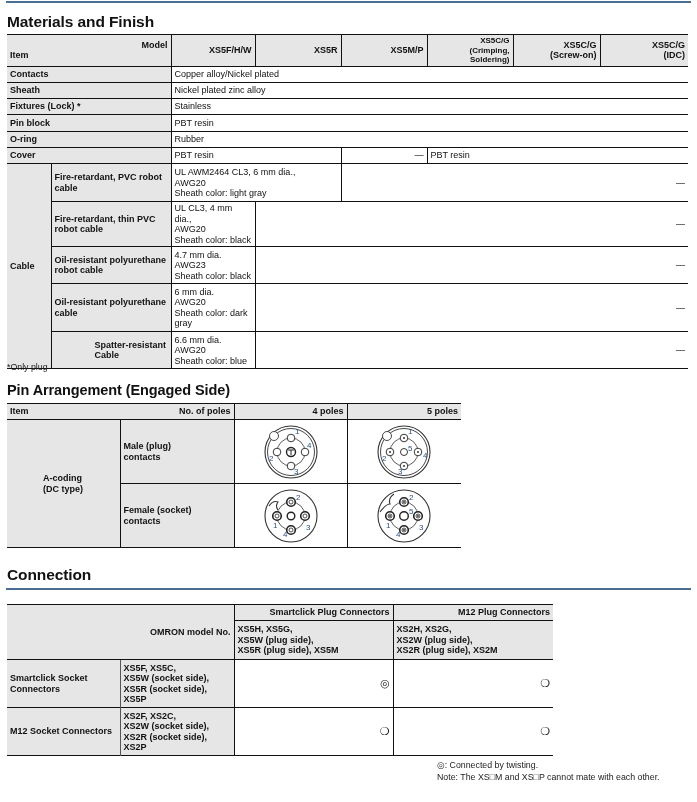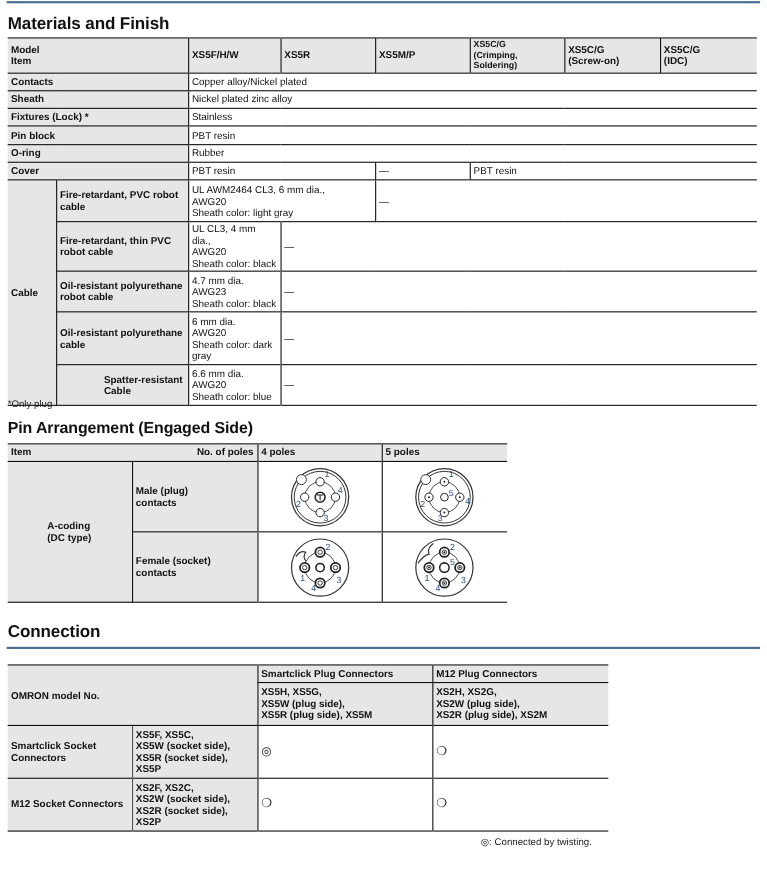--- a/index.html
+++ b/index.html
@@ -7,30 +7,30 @@
   body {
     width: 697px; height: 802px; position: relative; overflow: hidden;
     font-family: "Liberation Sans", sans-serif; color: #111;
   }
   .rule { position: absolute; left: 6px; right: 6px; height: 1.5px; background: #4a6f93; }
   .h1 { position: absolute; left: 7px; font-weight: bold; font-size: 15.5px; color: #111; letter-spacing: -0.1px; }
 
   table { border-collapse: collapse; position: absolute; font-size: 9px; }
   td { padding: 1px 3px; vertical-align: middle; line-height: 10.5px; }
   .hd { background: #e6e6e6; font-weight: bold; }
-  .c { text-align: left; margin-left: 48px; }
+  .c { text-align: right; margin-left: 48px; }
   .bt { border-top: 1.3px solid #111; }
   .bb { border-bottom: 1.3px solid #111; }
   .br { border-right: 1px solid #111; }
 
   
   #mat { left: 7px; top: 34px; width: 681px; }
   #mat td { height: 16.3px; }
   #mat .hdrow td { height: 24px; }
-  .model-lbl { text-align: left; }
+  .model-lbl { text-align: right; }
 
   
   #pin { left: 7px; top: 403px; width: 454px; }
   #pin td { }
   .pinimg { text-align: center; padding: 0; }
 
   
   #conn { left: 7px; top: 604px; width: 681px; }
   .sym { font-size: 11px; }
   .notes { position: absolute; left: 437px; top: 759px; font-size: 8.8px; line-height: 12px; color: #222; }
@@ -330,13 +330,14 @@
     <td class="c br sym">❍</td>
     <td class="c sym">❍</td>
   </tr>
 </tbody>
   </table>
 
 <div class="notes">
   <div>
     <span>◎</span><span>: Connected by twisting.</span>
   </div>
+  <div>Note: The XS□M and XS□P cannot mate with each other.</div>
 </div>
 
 </body></html>

